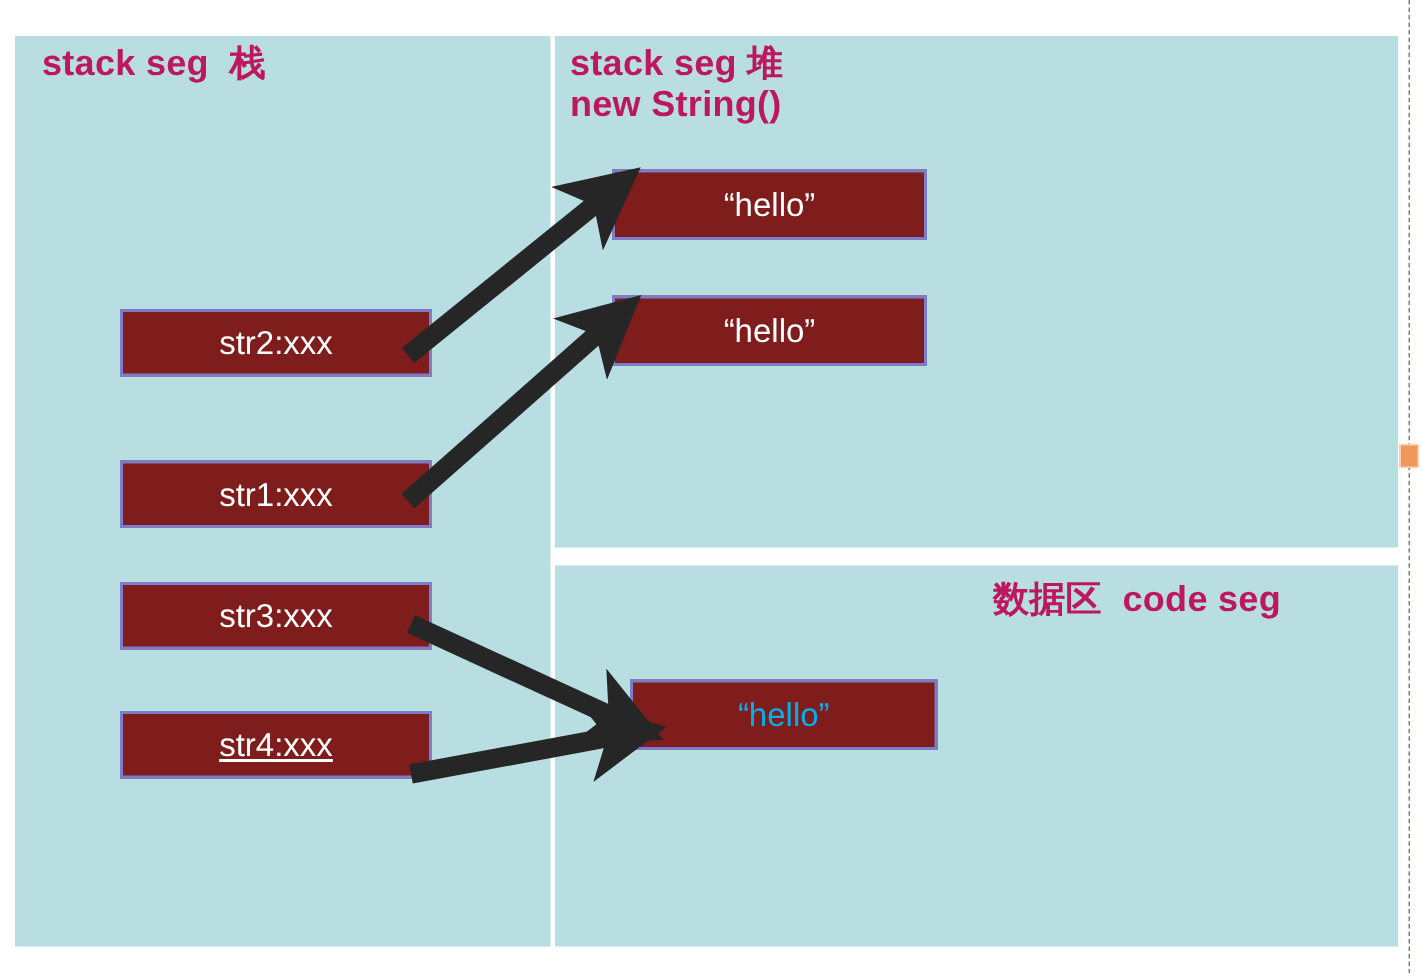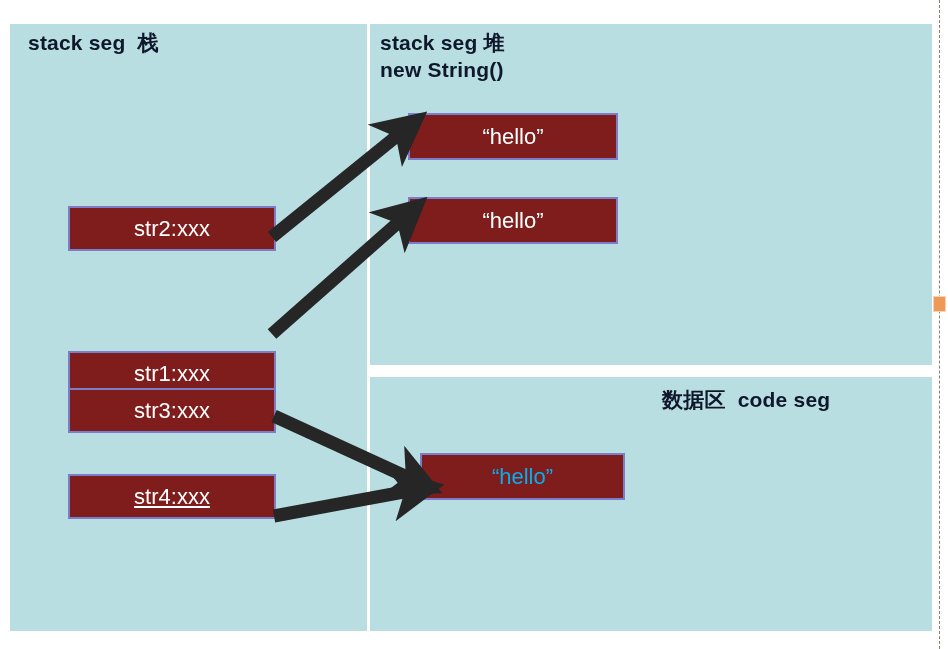--- a/index.html
+++ b/index.html
@@ -29,23 +29,23 @@
   #heap-panel {
     left: 370px; top: 24px;  width: 562px; height: 341px;
   }
   #code-panel {
     left: 370px; top: 377px; width: 562px; height: 254px;
   }
 
   
   .panel-title {
     position: absolute;
-    color: #0f172a;
+    color: #be185d;
     font-weight: bold;
-    font-size: 21px;
+    font-size: 24px;
     line-height: 27px;
     white-space: pre;
     letter-spacing: 0.2px;
   }
   #stack-title { left: 28px;  top: 29px; }
   #heap-title  { left: 380px; top: 29px; }
   #code-title  { left: 662px; top: 386px; }
 
   
   .box {
@@ -55,23 +55,23 @@
     box-sizing: border-box;
     display: flex;
     align-items: center;
     justify-content: center;
     font-size: 22px;
     color: #ffffff;
     white-space: pre;
   }
   .box.literal { color: #00b0f0; }
 
-  .stack-box { left: 68px; width: 208px; height: 45px; text-align: right; }
+  .stack-box { left: 80px; width: 208px; height: 45px; text-align: right; }
   #box-str2 { top: 206px; }
-  #box-str1 { top: 307px; margin-top: 44px; }
+  #box-str1 { top: 307px; }
   #box-str3 { top: 388px; }
   #box-str4 { top: 474px; text-decoration: underline; }
 
   .heap-box  { left: 408px; width: 210px; height: 47px; }
   #box-heap-1 { top: 113px; }
   #box-heap-2 { top: 197px; }
 
   #box-code-1 { left: 420px; top: 453px; width: 205px; height: 47px; }
 
   

